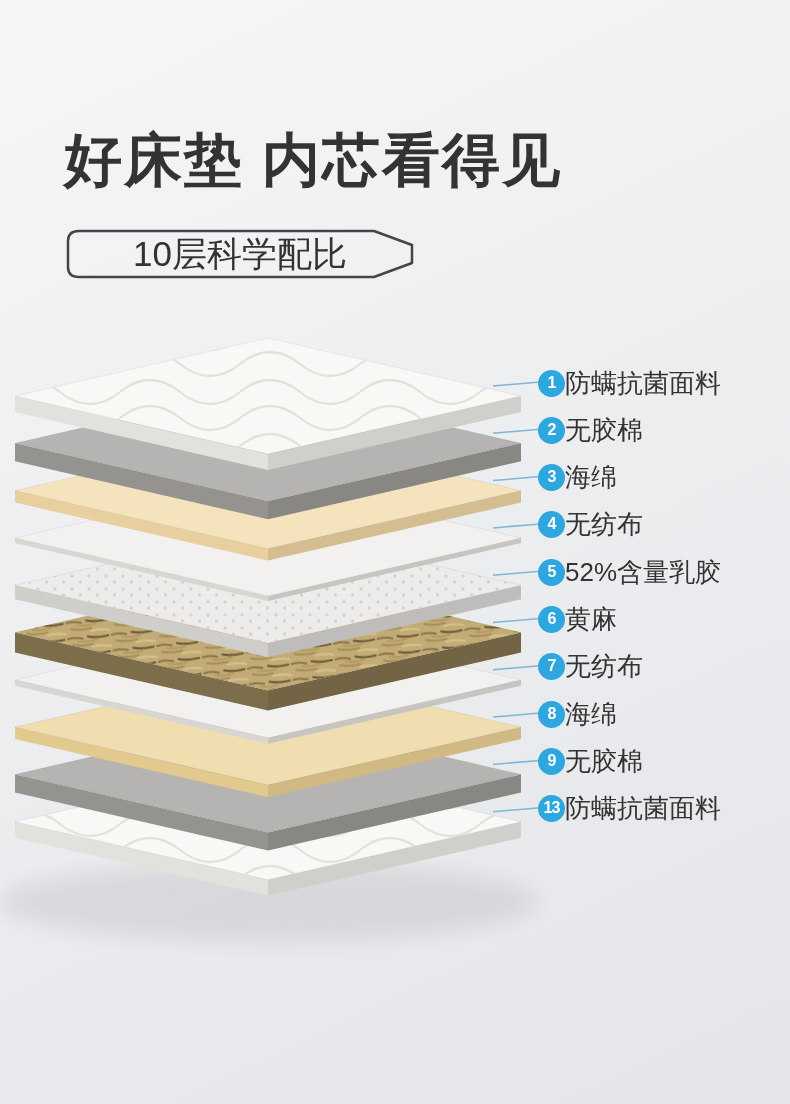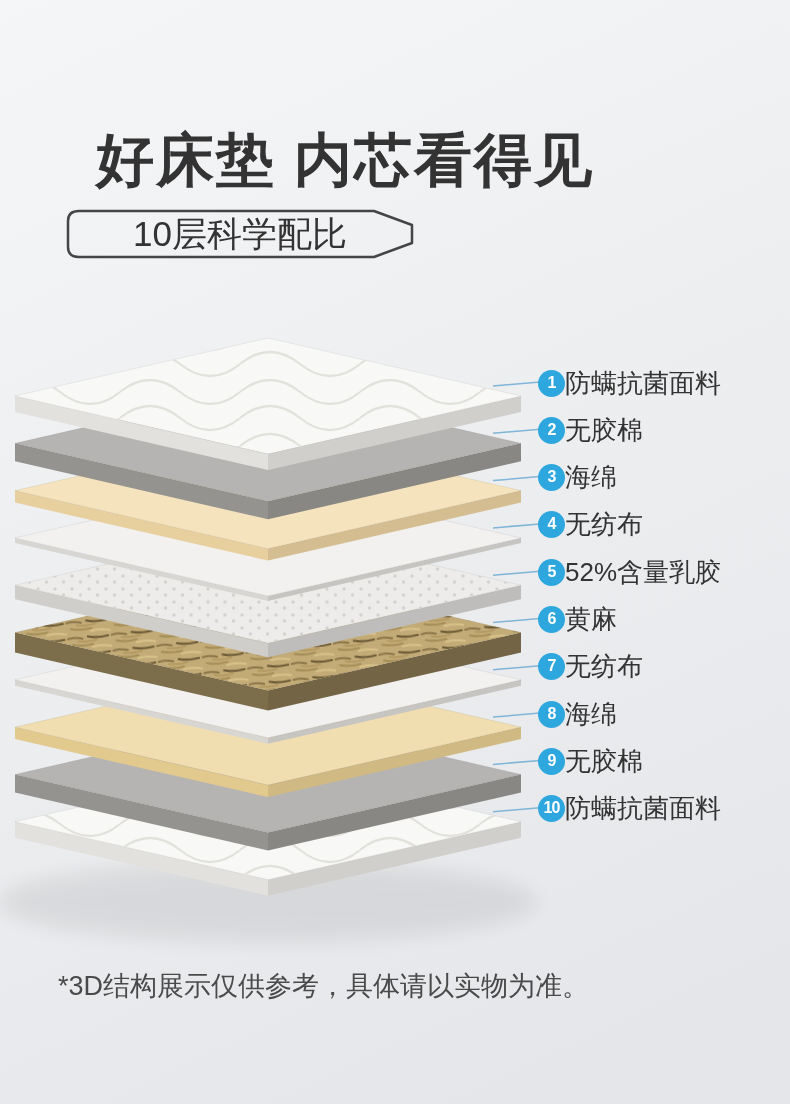--- a/index.html
+++ b/index.html
@@ -8,23 +8,23 @@
     font-family:"Liberation Sans","DejaVu Sans",sans-serif;
     background:#eceef0;
   }
   #page{
     position:relative;width:790px;height:1104px;overflow:hidden;
     background:linear-gradient(155deg,#f5f6f7 0%,#edeef0 45%,#e3e5e8 100%);
   }
   #layer-svg{position:absolute;left:0;top:0;z-index:1;}
   .title{
     position:absolute;left:64px;top:122px;z-index:2;
-    font-size:58px;font-weight:700;color:#333;letter-spacing:2px;white-space:nowrap;margin-left:32px;
-  }
-  .subtitle-box{position:absolute;left:64px;top:208px;width:352px;height:52px;z-index:2;text-align:right;}
+    font-size:58px;font-weight:700;color:#333;letter-spacing:2px;white-space:nowrap;
+  }
+  .subtitle-box{position:absolute;left:64px;top:228px;width:352px;height:52px;z-index:2;text-align:right;}
   .subtitle-box svg{position:absolute;left:0;top:0;}
   .subtitle-text{
     position:absolute;left:0;top:0;width:352px;height:52px;
     display:flex;align-items:center;justify-content:center;
     font-size:35px;color:#333;font-weight:500;white-space:nowrap;
   }
   .labels{position:absolute;left:0;top:0;width:790px;height:1104px;z-index:3;pointer-events:none;}
   .label-row{position:absolute;left:538px;height:28px;display:flex;align-items:center;}
   .badge{
     flex:0 0 27px;width:27px;height:27px;border-radius:50%;
@@ -184,20 +184,19 @@
     </div>
     <div class="label-row" style="top:700px">
       <span class="badge" style="background: rgb(46, 167, 222);">8</span>
       <span class="label-text">海绵</span>
     </div>
     <div class="label-row" style="top:747px">
       <span class="badge" style="background: rgb(46, 167, 222);">9</span>
       <span class="label-text">无胶棉</span>
     </div>
     <div class="label-row" style="top:794px">
-      <span class="badge" style="background: rgb(46, 167, 222);">10</span>
+      <span class="badge" style="background: rgb(46, 167, 222);">13</span>
       <span class="label-text">防螨抗菌面料</span>
     </div>
   </div>
 
-  <div class="footnote">*3D结构展示仅供参考，具体请以实物为准。</div>
 
 </div>
 
 </body></html>

